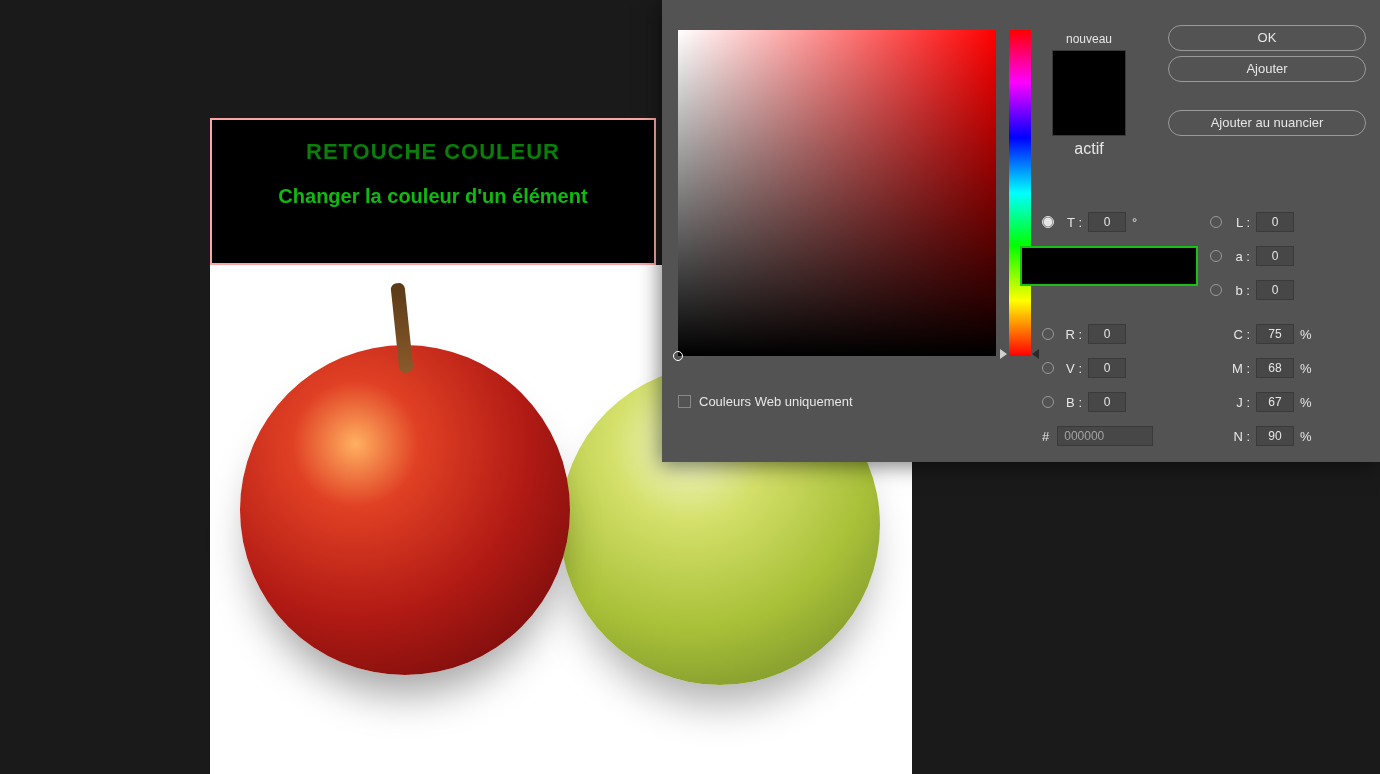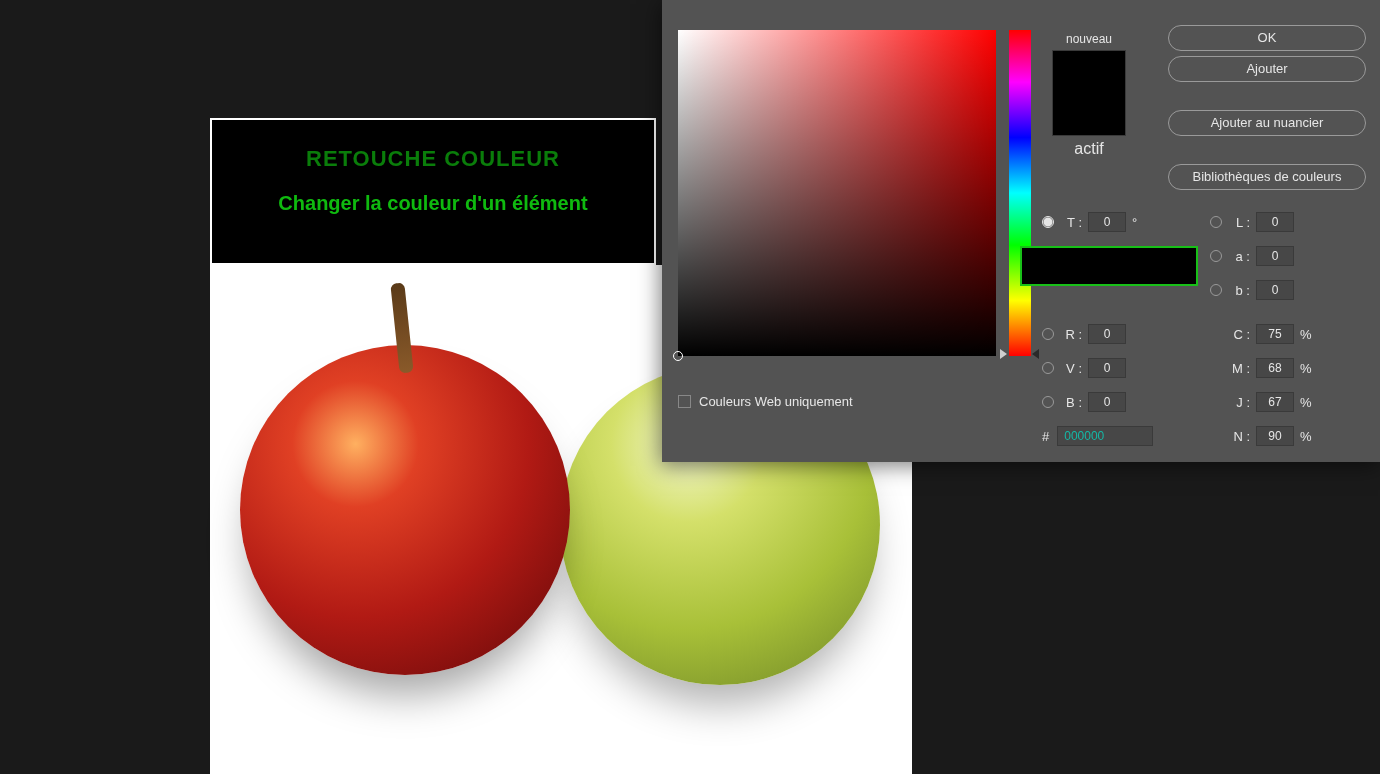--- a/index.html
+++ b/index.html
@@ -13,23 +13,23 @@
     overflow: hidden;
     position: relative;
   }
   .banner {
     position: absolute;
     left: 210px;
     top: 118px;
     width: 446px;
     height: 147px;
     background: #000;
-    border: 2px solid #ffffff;
+    border: 2px solid #fca5a5;
     text-align: center;
-    padding-top: 26px;
+    padding-top: 19px;
   }
   .banner h1 {
     color: #0a7d0a;
     font-size: 22px;
     font-weight: bold;
     letter-spacing: 1px;
   }
   .banner h2 {
     color: #0fba0f;
     font-size: 20px;
@@ -218,21 +218,21 @@
     text-align: center;
     line-height: 18px;
     font-size: 12px;
   }
   .unit { width: 16px; }
   .hex-row { position:absolute; left:380px; top:426px; display:flex; align-items:center; gap:8px;}
   .hex {
     width: 96px; height: 20px;
     background: #474747;
     border: 1px solid #3a3a3a;
-    color: #14b8a6;
+    color: #a3a3a3;
     padding-left: 6px;
     line-height: 18px;
     font-size: 12px;
   }
 
   
   .col-left { left: 0px; }
   .col-right { left: 168px; }
 </style>
 </head>
@@ -261,21 +261,20 @@
 
   <div class="swatch-area">
     <div class="lbl">nouveau</div>
     <div class="swatch"></div>
     <div class="lbl2">actif</div>
   </div>
 
   <div class="btn ok">OK</div>
   <div class="btn cancel">Ajouter</div>
   <div class="btn add">Ajouter au nuancier</div>
-  <div class="btn libs">Bibliothèques de couleurs</div>
 
   <div class="webonly">
     <span class="cb"></span>
     <span>Couleurs Web uniquement</span>
   </div>
 
   <div class="rows">
 
     <div class="row col-left" style="top:0;">
       <span class="radio checked"></span>

